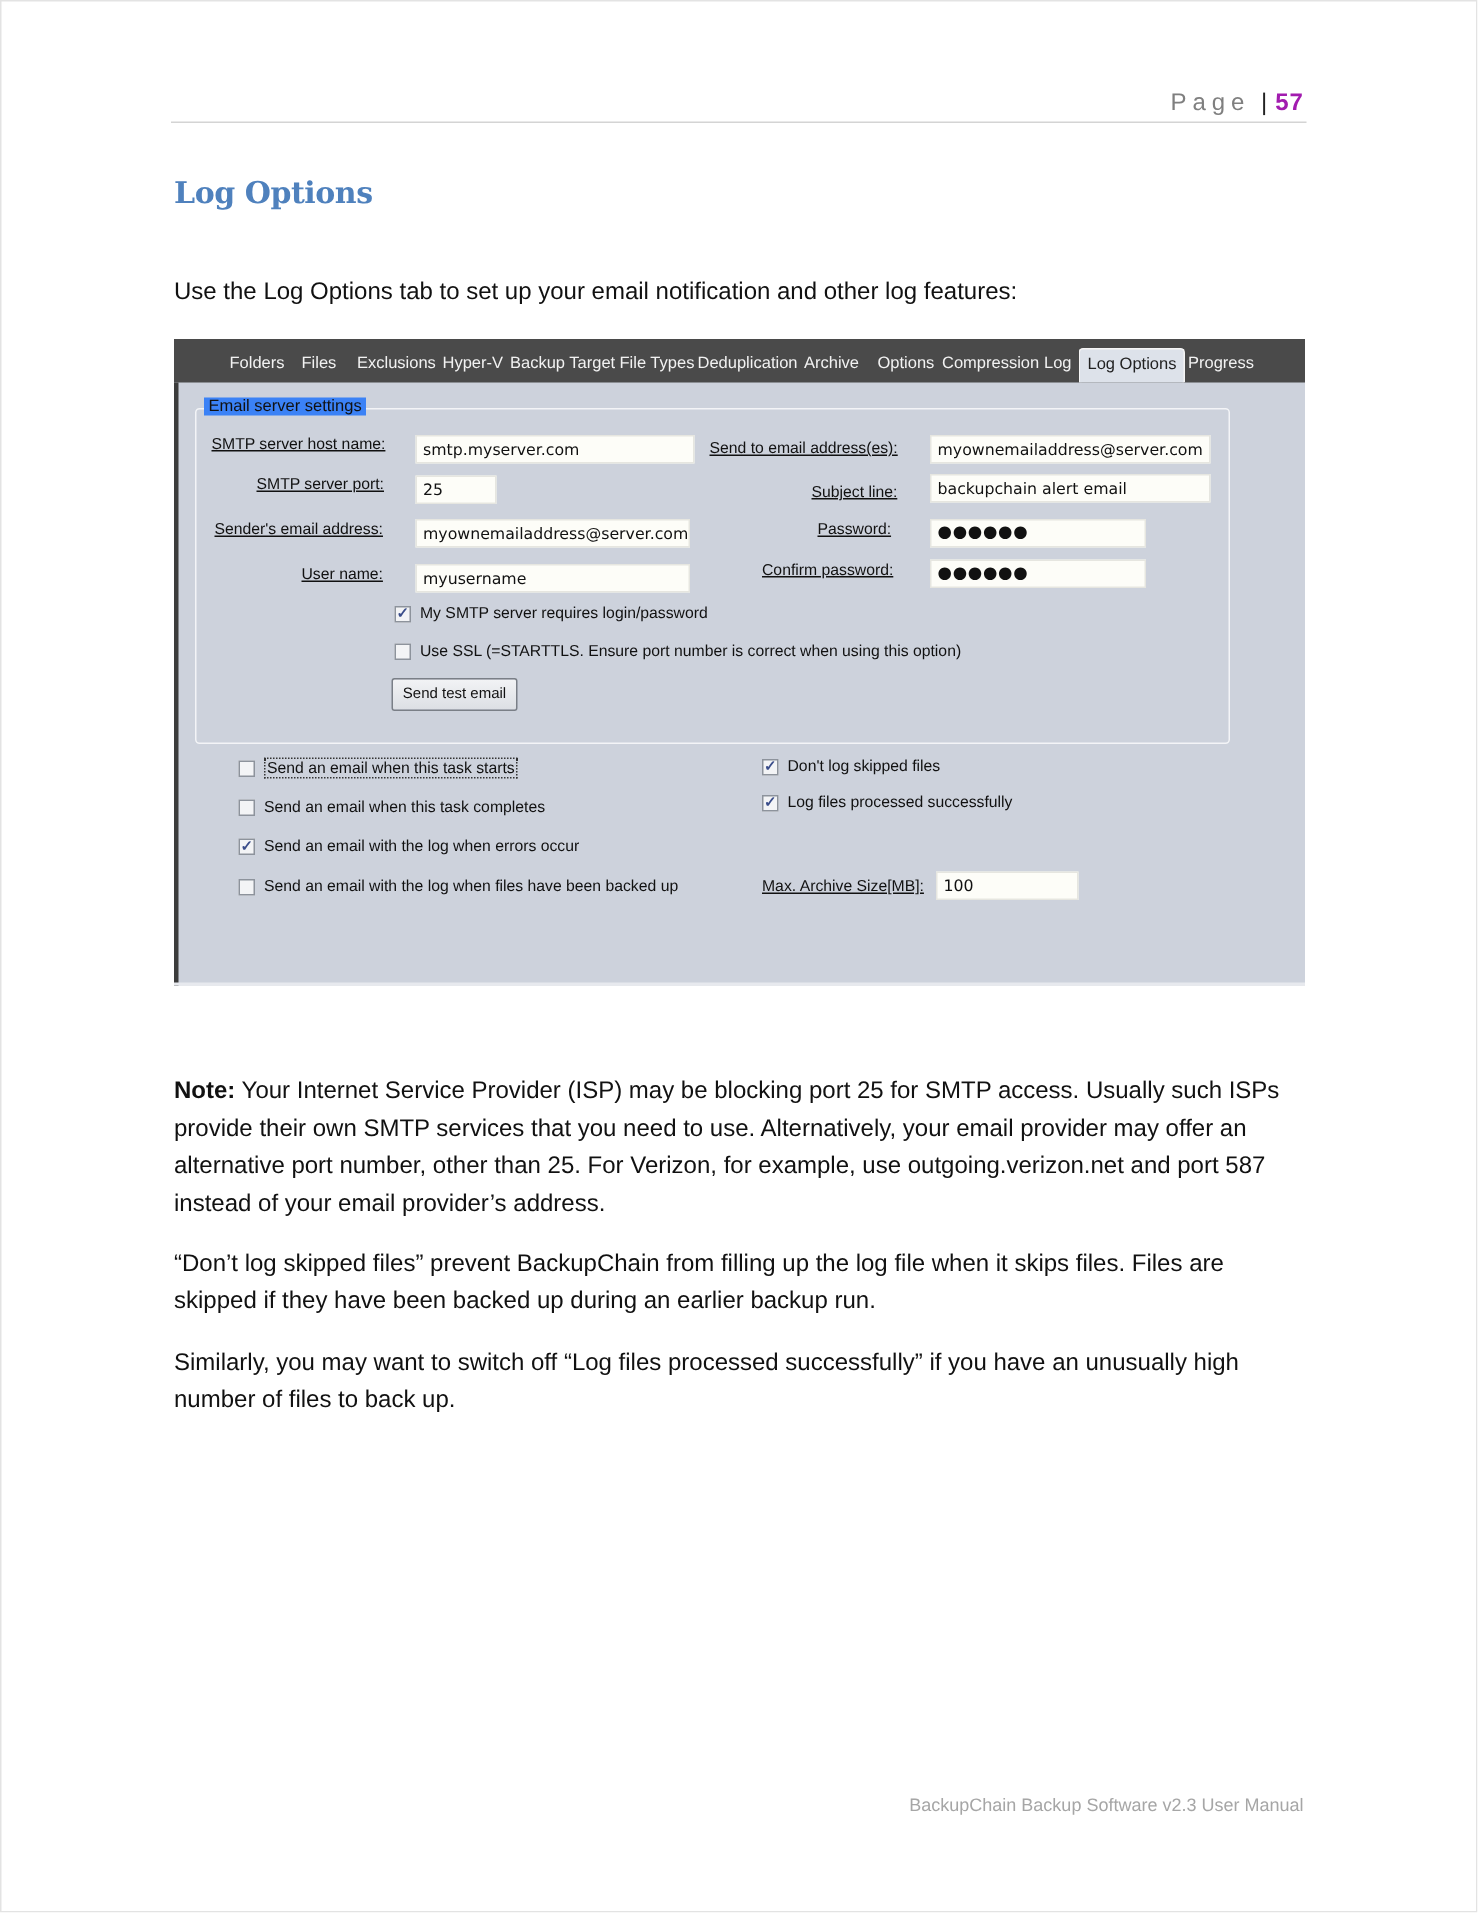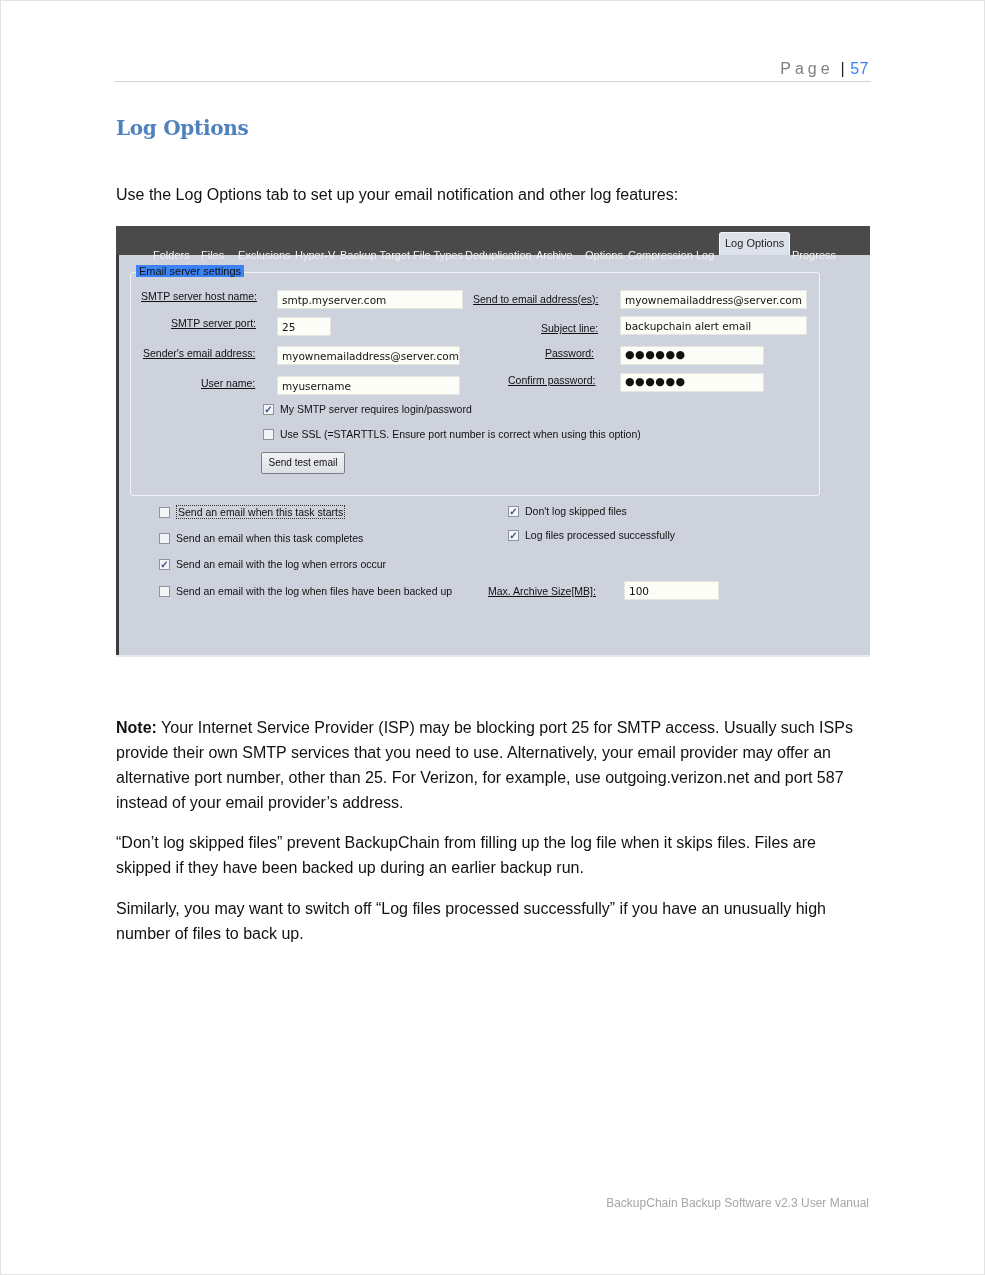--- a/index.html
+++ b/index.html
@@ -6,28 +6,28 @@
   body {
     width: 985px; height: 1275px; background: #ffffff; position: relative;
     font-family: "Liberation Sans", sans-serif; color: #111;
     overflow: hidden;
   }
   .page-border { position: absolute; left: 0; top: 0; width: 983px; height: 1273px; border: 1px solid #e3e3e3; }
   .header { position: absolute; left: 114px; top: 58px; width: 757px; height: 23px; border-bottom: 1px solid #d4d4d4; }
   .page-num { position: absolute; right: 2px; top: 2px; font-size: 16px; color: #7f7f7f; letter-spacing: 0.5px; }
   .page-num .pg-word { letter-spacing: 4px; }
   .page-num .pg-sep { color: #222; margin-left: 2px; }
-  .page-num .pg-n { color: #3b82f6; font-weight: normal; }
+  .page-num .pg-n { color: #a21caf; font-weight: bold; }
   h1 { position: absolute; left: 116px; top: 116px; margin: 0; font-family: "DejaVu Serif", serif; font-size: 20px; font-weight: bold; color: #4f81bd; letter-spacing: -0.3px; }
   .intro { position: absolute; left: 116px; top: 186px; font-size: 16px; margin: 0; }
 
   
   .app { position: absolute; left: 116px; top: 226px; width: 754px; height: 431px; background: #cdd2dc; }
   .tabbar { position: absolute; left: 0; top: 0; width: 754px; height: 29px; background: #4a4a4a; }
-  .tab { position: absolute; top: 23px; font-size: 11px; color: #f2f2f2; white-space: nowrap; }
+  .tab { position: absolute; top: 10px; font-size: 11px; color: #f2f2f2; white-space: nowrap; }
   .tab.active { top: 6px; height: 23px; background: #dde2ea; color: #222; border-radius: 3px 3px 0 0; padding: 4px 5px 0 5px; box-sizing: border-box; border: 1px solid #f5f5f5; border-bottom: none; }
   .app-leftedge { position: absolute; left: 0; top: 29px; width: 3px; height: 402px; background: #3c3c3c; }
   .app-bottom { position: absolute; left: 0; top: 429px; width: 754px; height: 2px; background: #e7e9ee; }
 
   .groupbox { position: absolute; left: 14px; top: 46px; width: 688px; height: 222px; border: 1px solid #f3f4f7; border-radius: 3px; }
   .group-title { position: absolute; left: 20px; top: 39px; font-size: 11px; color: #111; background: #3b82f6; padding: 0 3px; }
 
   .lbl { position: absolute; font-size: 10.5px; color: #111; white-space: nowrap; text-align: right; text-decoration: underline; }
   .field { position: absolute; height: 19px; background: #fdfdf8; border: 1px solid #e6e6e0; box-sizing: border-box; font-size: 10.5px; padding: 3px 4px 0 4px; color: #111; white-space: nowrap; overflow: hidden; font-family: "DejaVu Sans", sans-serif; }
   .field.pw { font-size: 11px; letter-spacing: 0.5px; padding-top: 1px; }
@@ -131,21 +131,21 @@
 
   <div class="cb" style="left:392px;top:279px">
     <span class="box">✓</span>
     <span>Don't log skipped files</span>
   </div>
   <div class="cb" style="left:392px;top:303px">
     <span class="box">✓</span>
     <span>Log files processed successfully</span>
   </div>
 
-  <span class="lbl" style="left:372px;top:359px">Max. Archive Size[MB]:</span>
+  <span class="lbl" style="left:392px;top:359px">Max. Archive Size[MB]:</span>
   <div class="field" style="left:508px;top:355px;width:95px">100</div>
 
   <div class="app-bottom"></div>
 </div>
 
 <p class="body-text" style="top:715px"><b>Note:</b><span> Your Internet Service Provider (ISP) may be blocking port 25 for SMTP access. Usually such ISPs provide their own SMTP services that you need to use. Alternatively, your email provider may offer an alternative port number, other than 25. For Verizon, for example, use outgoing.verizon.net and port 587 instead of your email provider’s address.</span></p>
 
 <p class="body-text" style="top:830px">“Don’t log skipped files” prevent BackupChain from filling up the log file when it skips files. Files are skipped if they have been backed up during an earlier backup run.</p>
 <p class="body-text" style="top:896px">Similarly, you may want to switch off “Log files processed successfully” if you have an unusually high number of files to back up.</p>
 

